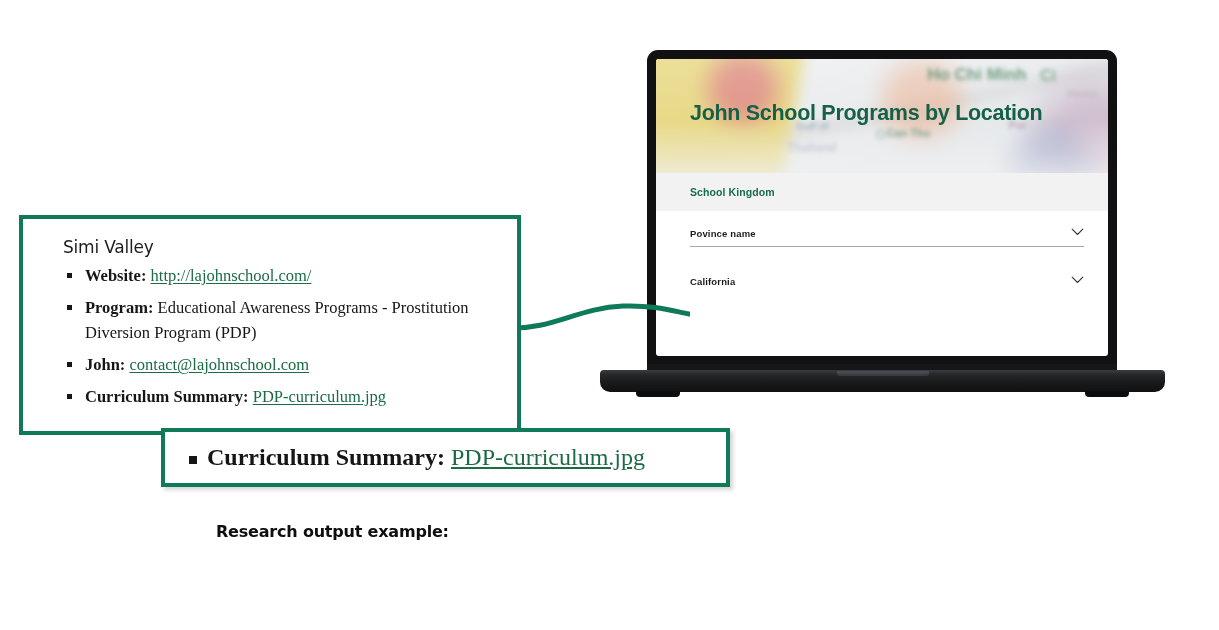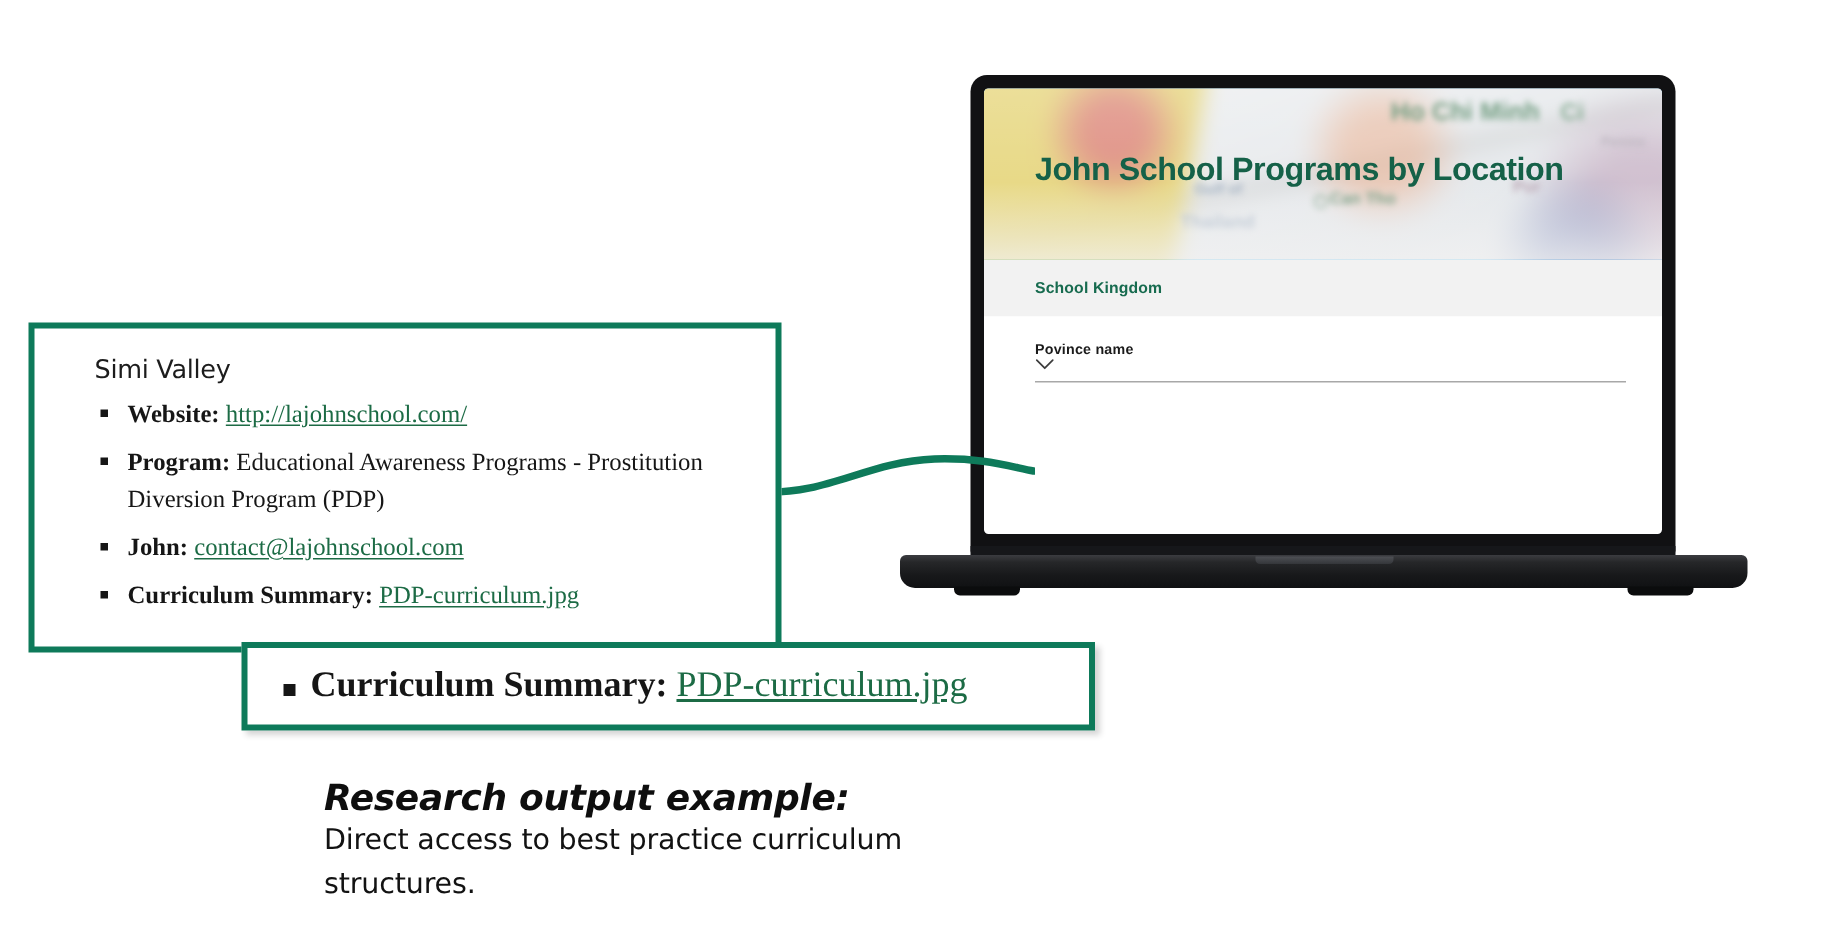--- a/index.html
+++ b/index.html
@@ -44,21 +44,21 @@
     background: #ffffff;
     border-radius: 3px;
     overflow: hidden;
   }
 
   
   .app-hero {
     position: relative;
     height: 114px;
     overflow: hidden;
-    background: #7dd3fc;
+    background: #eab308;
   }
   .hero-photo {
     position: absolute;
     inset: -22px;
     filter: blur(7px);
     background:
       radial-gradient(circle at 22% 32%, rgba(214,96,110,.75) 0 5%, rgba(214,96,110,0) 12%),
       radial-gradient(circle at 58% 40%, rgba(232,150,104,.5) 0 8%, rgba(232,150,104,0) 18%),
       radial-gradient(circle at 84% 86%, rgba(96,116,176,.55) 0 5%, rgba(96,116,176,0) 13%),
       radial-gradient(circle at 93% 62%, rgba(168,120,156,.45) 0 7%, rgba(168,120,156,0) 17%),
@@ -114,21 +114,20 @@
   .row-select {
     background: #ffffff;
     padding: 17px 24px 12px 34px;
   }
   .select-ctl {
     display: flex;
     align-items: flex-start;
     justify-content: space-between;
     border-bottom: 1.6px solid #a8a8a8;
     padding-bottom: 7px;
-    flex-direction: column;
   }
   .select-label {
     font-size: 9.5px;
     font-weight: 700;
     color: #1b1b1b;
     letter-spacing: .15px;
   }
   .chev {
     width: 13px;
     height: 8px;
@@ -273,25 +272,24 @@
   
   #caption {
     position: absolute;
     left: 216px;
     top: 518px;
     width: 470px;
     font-family: "DejaVu Sans", sans-serif;
     color: #0e0e0e;
   }
   .cap-head {
-    font-size: 24px;
+    font-size: 16px;
     font-weight: 700;
     line-height: 28px;
     letter-spacing: -0.2px;
-    font-style: italic;
   }
   .cap-body {
     font-size: 19px;
     font-weight: 400;
     line-height: 29px;
     letter-spacing: -0.1px;
     color: #121212;
   }
 </style>
 </head>
@@ -322,20 +320,30 @@
           <div class="select-ctl">
             <span class="select-label">Povince name</span>
             <span class="chev">
               <svg viewBox="0 0 14 9" width="13" height="8" aria-hidden="true">
                 <path d="M1 1.3 L7 7.3 L13 1.3" fill="none" stroke="#3c3c3c" stroke-width="1.3" stroke-linecap="round" stroke-linejoin="round"></path>
               </svg>
             </span>
           </div>
         </div>
 
+        <div class="row-select">
+          <div class="select-ctl" style="border-bottom-color:transparent">
+            <span class="select-label">California</span>
+            <span class="chev">
+              <svg viewBox="0 0 14 9" width="13" height="8" aria-hidden="true">
+                <path d="M1 1.3 L7 7.3 L13 1.3" fill="none" stroke="#3c3c3c" stroke-width="1.3" stroke-linecap="round" stroke-linejoin="round"></path>
+              </svg>
+            </span>
+          </div>
+        </div>
         <div class="row-spacer"></div>
 
       </div>
     </div>
 
     <div class="base">
       <div class="base-top"></div>
       <div class="base-body"></div>
       <div class="base-notch"></div>
       <div class="foot l"></div>
@@ -369,16 +377,15 @@
 
   <div id="magnified">
     <div class="mag-line">
       <span class="lbl">Curriculum Summary:</span>
       <a href="#" class="glink">PDP-curriculum.jpg </a>
     </div>
   </div>
 
   <div id="caption">
     <div class="cap-head">Research output example:</div>
-    <div class="cap-body">Direct access to best practice curriculum structures.</div>
   </div>
 
 </div>
 
 </body></html>

